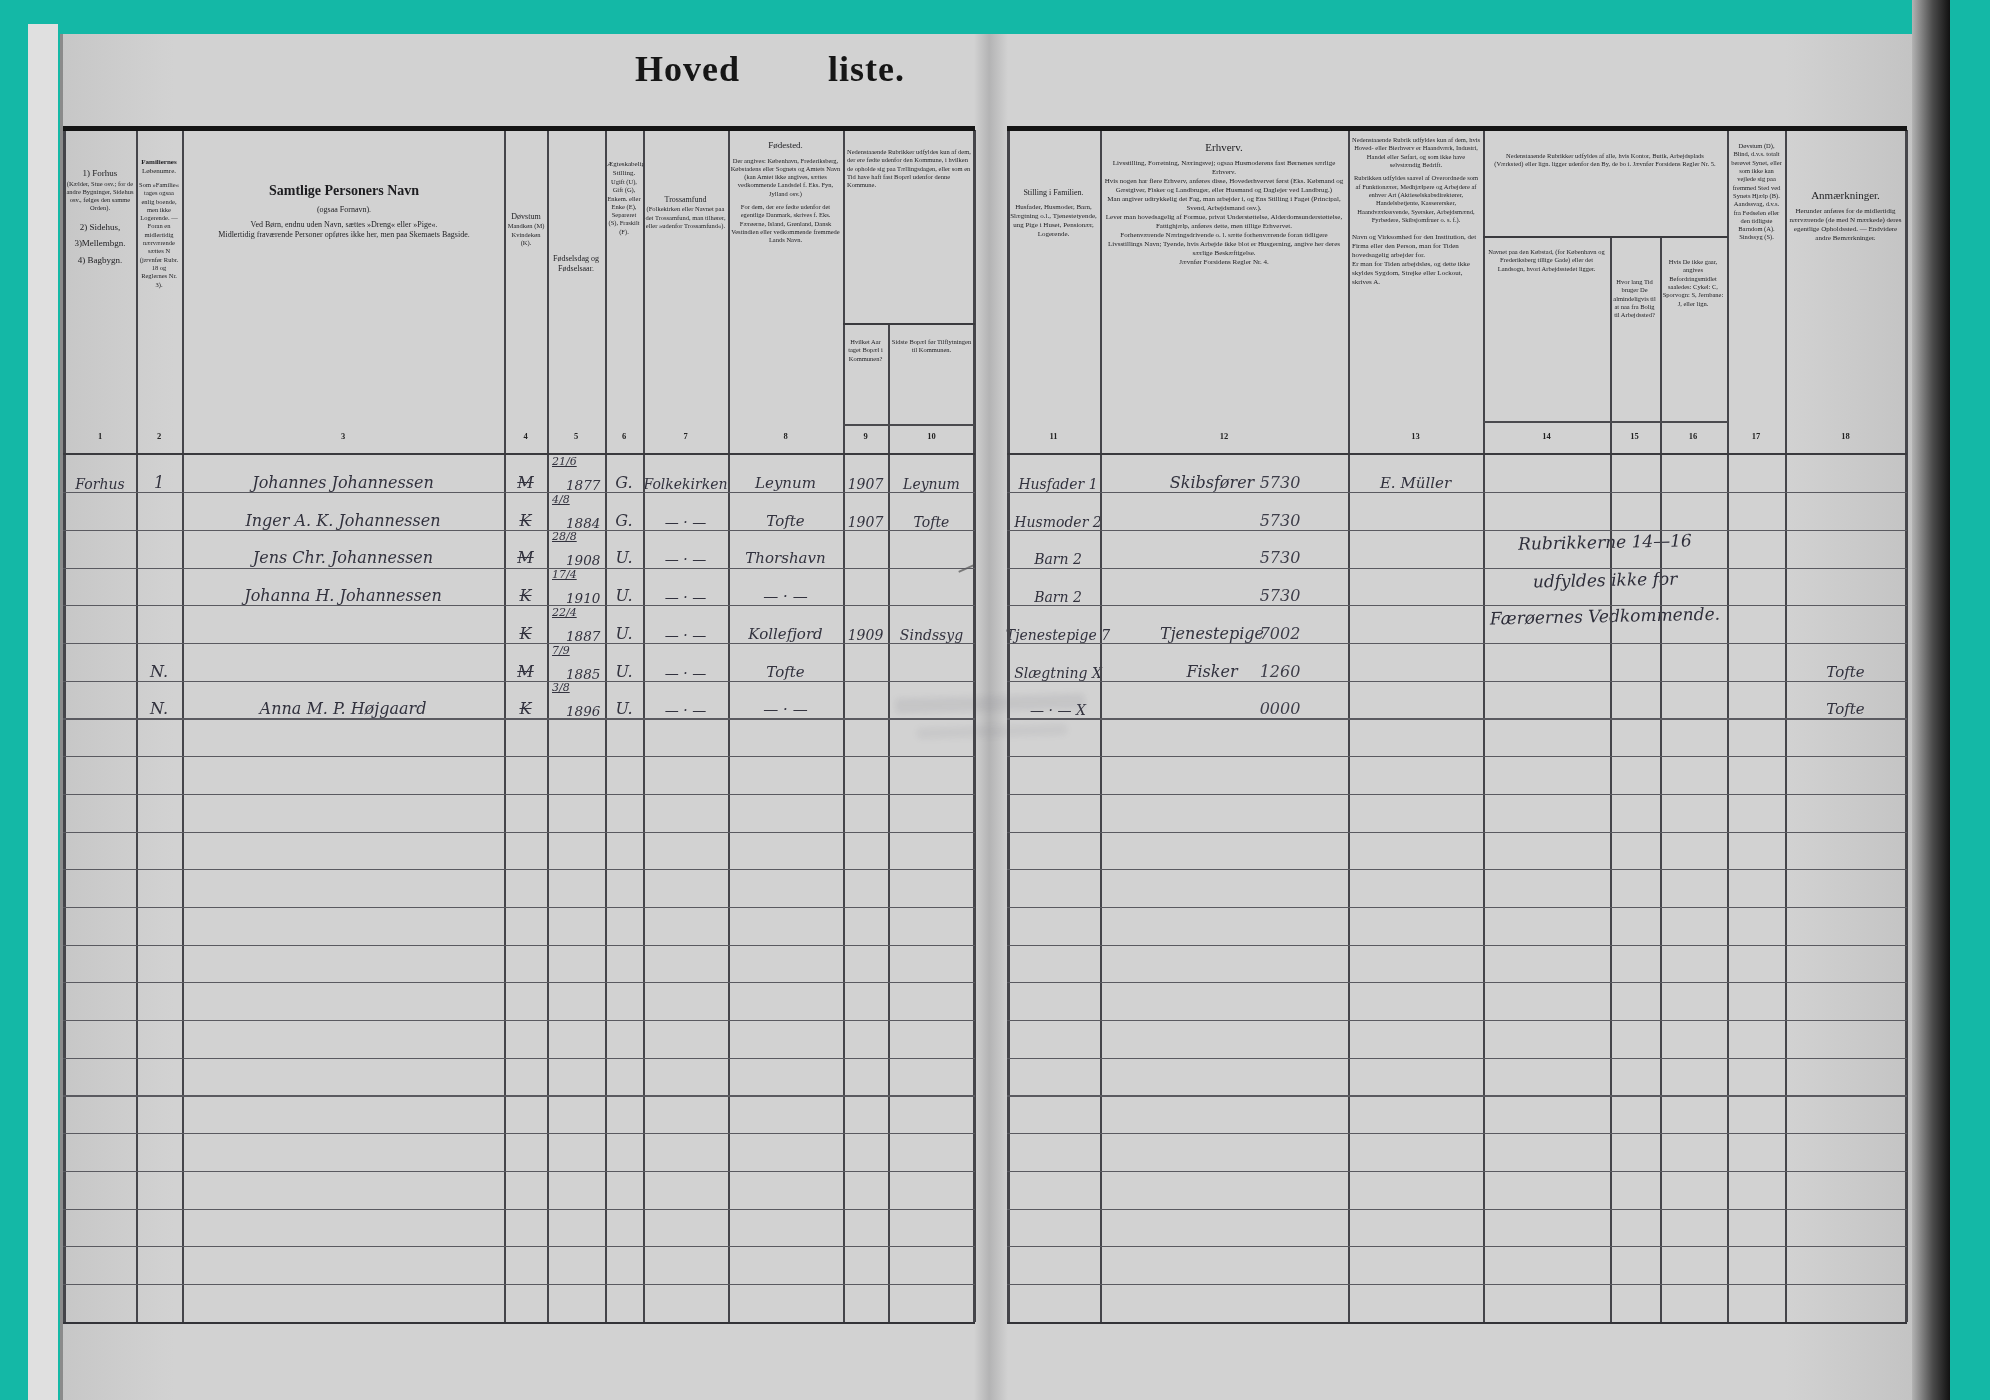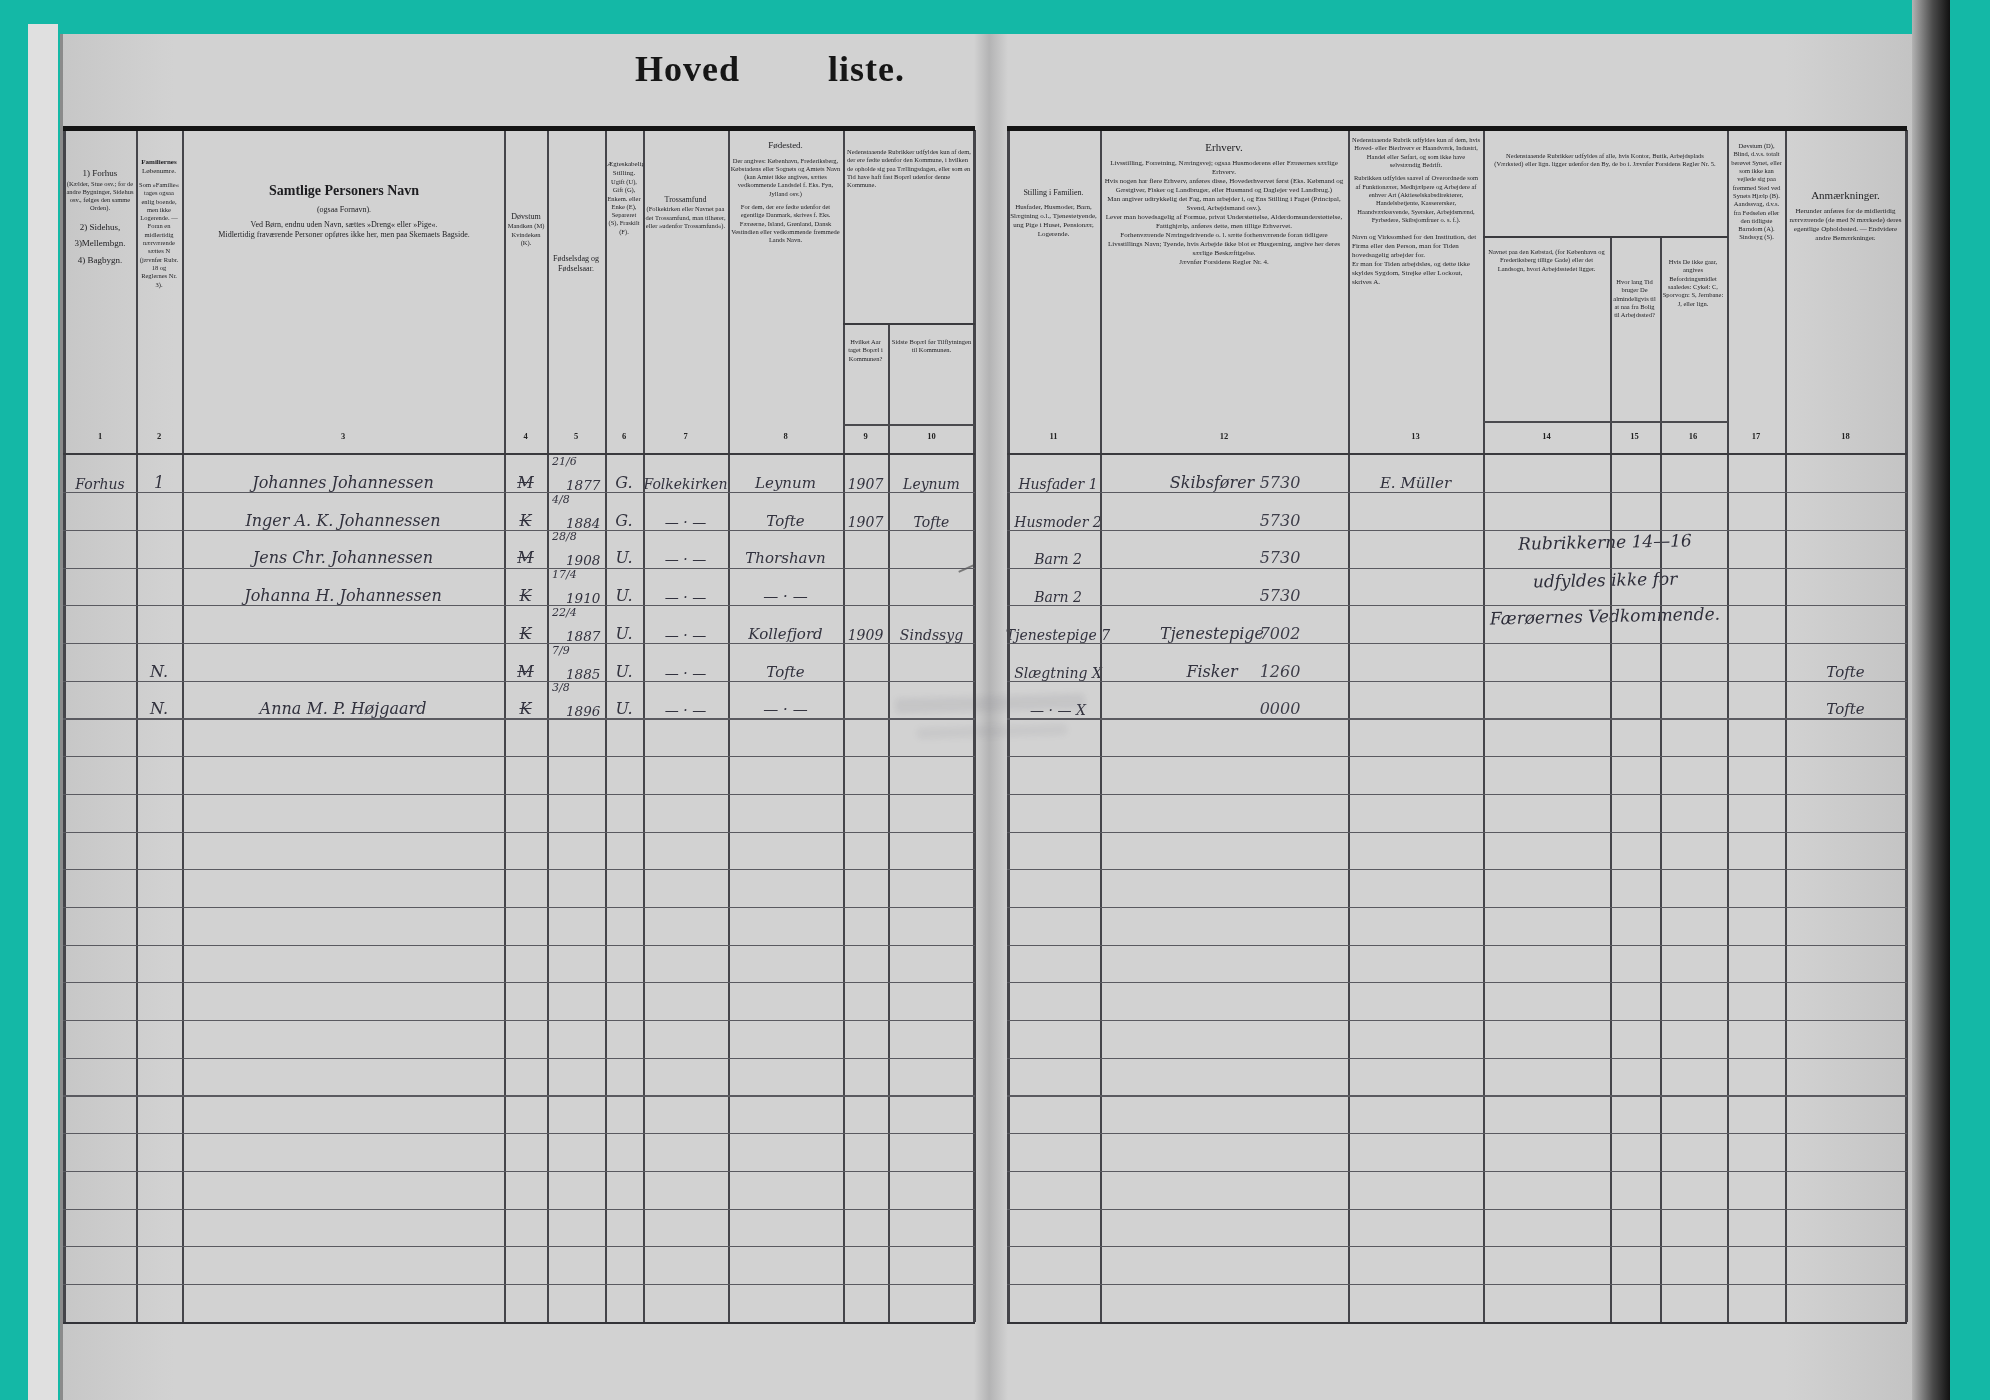--- a/index.html
+++ b/index.html
@@ -35,21 +35,21 @@
   .cell{position:absolute;bottom:0;height:38px;display:flex;align-items:flex-end;justify-content:center;
         padding-bottom:1px;box-sizing:border-box;font-size:16px;overflow:visible;white-space:nowrap;}
   .c1{left:66px;width:68px}.c2{left:137px;width:44px}.c3{left:183px;width:320px}
   .c4{left:505px;width:41px}.c5{left:548px;width:56px}.c6{left:606px;width:36px}
   .c7{left:644px;width:83px;font-size:14px}.c8{left:729px;width:113px;font-size:15px}
   .c9{left:844px;width:43px;font-size:14px}.c10{left:889px;width:85px;font-size:14px}
   .c11{left:1008px;width:100px;font-size:14px}.c12{left:1102px;width:244px}
   .c13{left:1350px;width:131px;font-size:15px}.c18{left:1787px;width:117px;font-size:15px}
   .kon{text-decoration:line-through;}
   .c5{display:block;position:absolute;}
-  .fd-frac{position:absolute;left:4px;top:0px;font-size:11px;}
+  .fd-frac{position:absolute;left:4px;top:0px;font-size:11px;text-decoration:underline;}
   .fd-year{position:absolute;left:18px;bottom:0px;font-size:13.5px;}
   .erh-name{position:absolute;left:40px;width:140px;bottom:1px;text-align:center;}
   .erh-code{position:absolute;left:138px;width:80px;bottom:1px;text-align:center;color:#3d3d49;}
   .ov-line{position:absolute;font-family:"DejaVu Serif",serif;font-style:italic;font-size:17px;
            color:#2e2e3a;width:250px;text-align:center;transform:rotate(-1.2deg);}
   
   .stamp{position:absolute;left:895px;top:692px;width:210px;height:90px;opacity:.8;}
   .stamp div{position:absolute;background:#83838c;filter:blur(3px);border-radius:4px;}
   .sp1{left:0;top:4px;width:190px;height:15px;opacity:.20;transform:rotate(-1.5deg);}
   .sp2{left:22px;top:34px;width:150px;height:11px;opacity:.15;transform:rotate(-1.5deg);}
@@ -121,21 +121,21 @@
     <div class="t65">Sidste Bopæl før Tilflytningen til Kommunen.</div>
   </div>
 
   <div class="hbox" style="left:1009px;top:188px;width:89px;">
     <div class="t8"><b>Stilling i Familien.</b></div>
     <div class="t7 mt">Husfader, Husmoder, Barn, Slægtning o.l., Tjenestetyende, ung Pige i Huset, Pensionær, Logerende.</div>
   </div>
 
   <div class="hbox" style="left:1104px;top:140px;width:240px;">
     <div class="t9" style="font-size:11px"><b>Erhverv.</b></div>
-    <div class="t7 mt">Livsstilling, Forretning, Næringsvej; ogsaa Husmoderens eller Færøernes særlige Erhverv.</div>
+    <div class="t7 mt">Livsstilling, Forretning, Næringsvej; ogsaa Husmoderens fast Børnenes særlige Erhverv.</div>
     <div class="t7">Hvis nogen har flere Erhverv, anføres disse, Hovederhvervet først (Eks. Købmand og Gæstgiver, Fisker og Landbruger, eller Husmand og Daglejer ved Landbrug.)</div>
     <div class="t7">Man angiver udtrykkelig det Fag, man arbejder i, og Ens Stilling i Faget (Principal, Svend, Arbejdsmand osv.).</div>
     <div class="t7">Lever man hovedsagelig af Formue, privat Understøttelse, Alderdomsunderstøttelse, Fattighjælp, anføres dette, men tillige Erhvervet.</div>
     <div class="t7">Forhenværende Næringsdrivende o. l. sætte forhenværende foran tidligere Livsstillings Navn; Tyende, hvis Arbejde ikke blot er Husgerning, angive her deres særlige Beskæftigelse.</div>
     <div class="t7">Jævnfør Forsidens Regler Nr. 4.</div>
   </div>
 
   <div class="hbox" style="left:1352px;top:136px;width:128px;">
     <div class="t65">Nedenstaaende Rubrik udfyldes kun af dem, hvis Hoved- eller Bierhverv er <b>Haandværk, Industri, Handel</b> eller <b>Søfart,</b> og som ikke have selvstændig Bedrift.</div>
     <div class="t65 mt">Rubrikken udfyldes saavel af Overordnede som af Funktionærer, Medhjælpere og Arbejdere af enhver Art (Aktieselskabsdirektører, Handelsbetjente, Kasserersker, Haandværkssvende, Syersker, Arbejdsmænd, Fyrbødere, Skibsjomfruer o. s. f.).</div>

